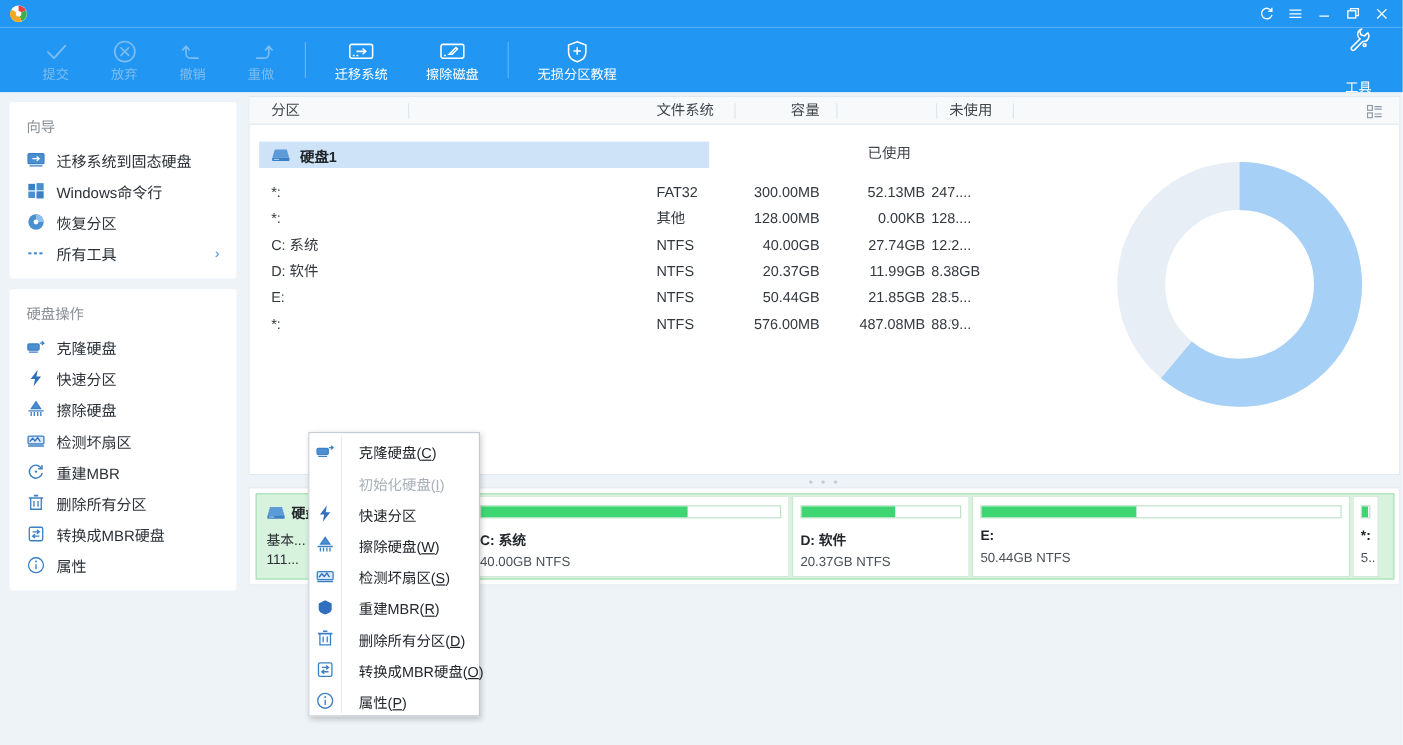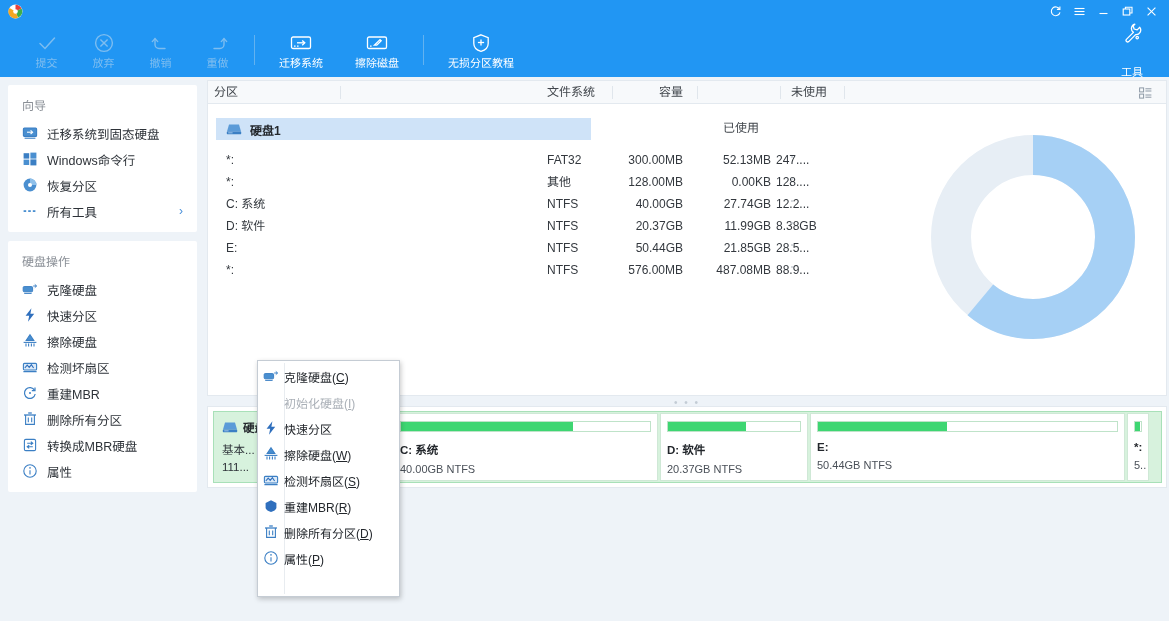--- a/index.html
+++ b/index.html
@@ -149,21 +149,21 @@
   }
   .ctxmenu .gutter { position:absolute; left:0; top:0; bottom:0; width:26px; background:#ffffff; }
   .ctxmenu .gutter-line { position:absolute; left:26px; top:2px; bottom:2px; width:1px; background:#e8ecf0; }
   .ctx-item {
     position:relative; height:26px; display:flex; align-items:center;
     font-size:12px; color:#23272c; cursor:default;
   }
   .ctx-item.disabled { color:#aab0b7; }
   .ctx-ic { width:26px; flex:0 0 26px; display:flex; align-items:center; justify-content:center; }
   .ctx-ic svg { display:block; }
-  .ctx-lb { padding-left:0; white-space:nowrap; }
+  .ctx-lb { padding-left:15px; white-space:nowrap; }
   .ctx-lb u { text-decoration:underline; }
 </style>
 </head>
 <body>
 
 <div class="app">
 
   <div class="titlebar">
     <span class="app-logo">
       <svg width="15" height="15" viewBox="0 0 15 15">
@@ -454,21 +454,21 @@
         <span class="side-lb">属性</span>
       </div>
     </div>
   </div>
 
   <div class="main">
 
     <div class="tbl-panel">
 
       <div class="tbl-head">
-        <span class="th" style="left:6px;text-align:center;">分区</span>
+        <span class="th" style="left:18px;text-align:center;">分区</span>
         <span class="th-sep" style="left:132px;"></span>
         <span class="th" style="left:339px;">文件系统</span>
         <span class="th-sep" style="left:404px;"></span>
         <span class="th" style="left:419px; width:56px; text-align:right;">容量</span>
         <span class="th-sep" style="left:489px;"></span>
         <span class="th" style="left:503px; width:60px; text-align:center;margin-top:36px;">已使用</span>
         <span class="th-sep" style="left:572px;"></span>
         <span class="th" style="left:583px;">未使用</span>
         <span class="th-sep" style="left:636px;"></span>
 
@@ -708,20 +708,32 @@
           <line x1="6.2" y1="2" x2="9.8" y2="2" stroke-width="1.3"></line>
           <line x1="6.3" y1="6.4" x2="6.3" y2="11.2"></line>
           <line x1="9.7" y1="6.4" x2="9.7" y2="11.2"></line>
         </svg>
       </span>
       <span class="ctx-lb">
         <span>删除所有分区</span>(<u>D</u>)
       </span>
     </div>
 
+    <div class="ctx-item">
+      <span class="ctx-ic">
+        <svg width="16" height="16" viewBox="0 0 16 16" fill="none" stroke="#3b7fc4" stroke-width="1.1">
+          <rect x="2.4" y="2.4" width="11.2" height="11.2" rx="1.4"></rect>
+          <path d="M5.2 6.2 L10.4 6.2 M8.8 4.6 L10.8 6.2 L8.8 7.8"></path>
+          <path d="M10.8 9.8 L5.6 9.8 M7.2 8.2 L5.2 9.8 L7.2 11.4"></path>
+        </svg>
+      </span>
+      <span class="ctx-lb">
+        <span>转换成MBR硬盘</span>(<u>O</u>)
+      </span>
+    </div>
 
     <div class="ctx-item">
       <span class="ctx-ic">
         <svg width="16" height="16" viewBox="0 0 16 16" fill="none" stroke="#3b7fc4" stroke-width="1.1">
           <circle cx="8" cy="8" r="6.2"></circle>
           <line x1="8" y1="7.2" x2="8" y2="11.4"></line>
           <circle cx="8" cy="4.9" r="0.8" fill="#3b7fc4" stroke="none"></circle>
         </svg>
       </span>
       <span class="ctx-lb">

